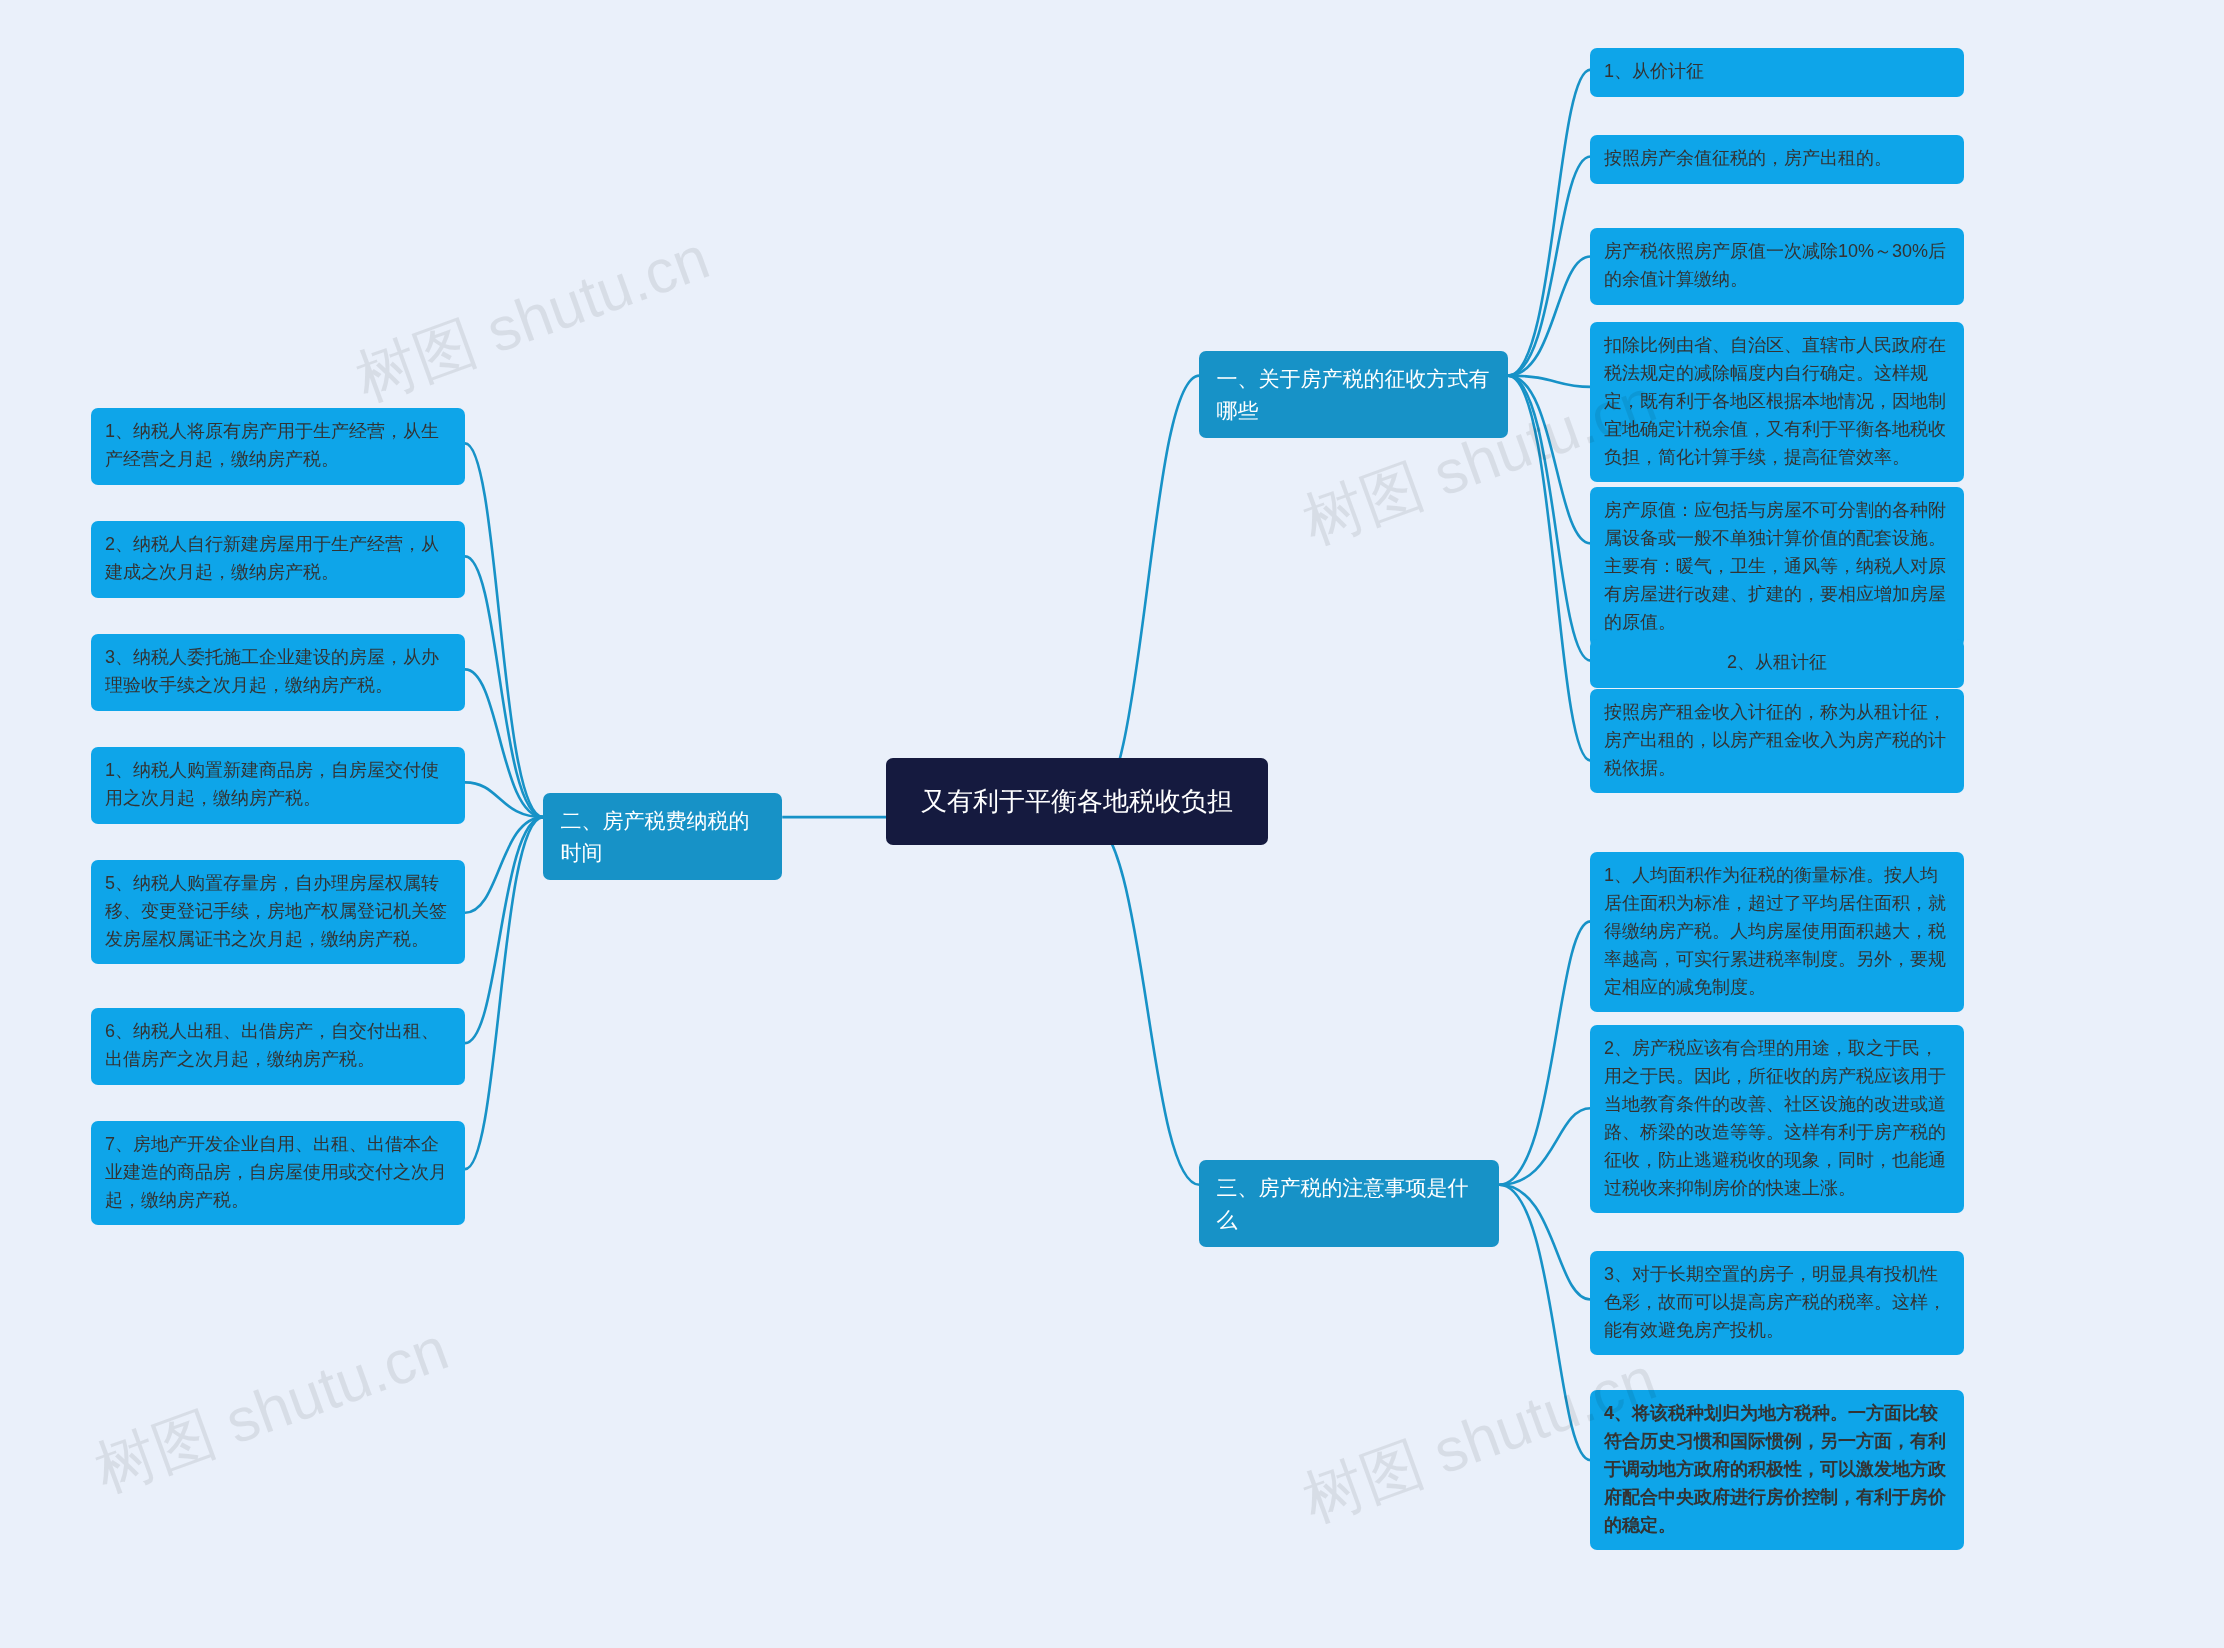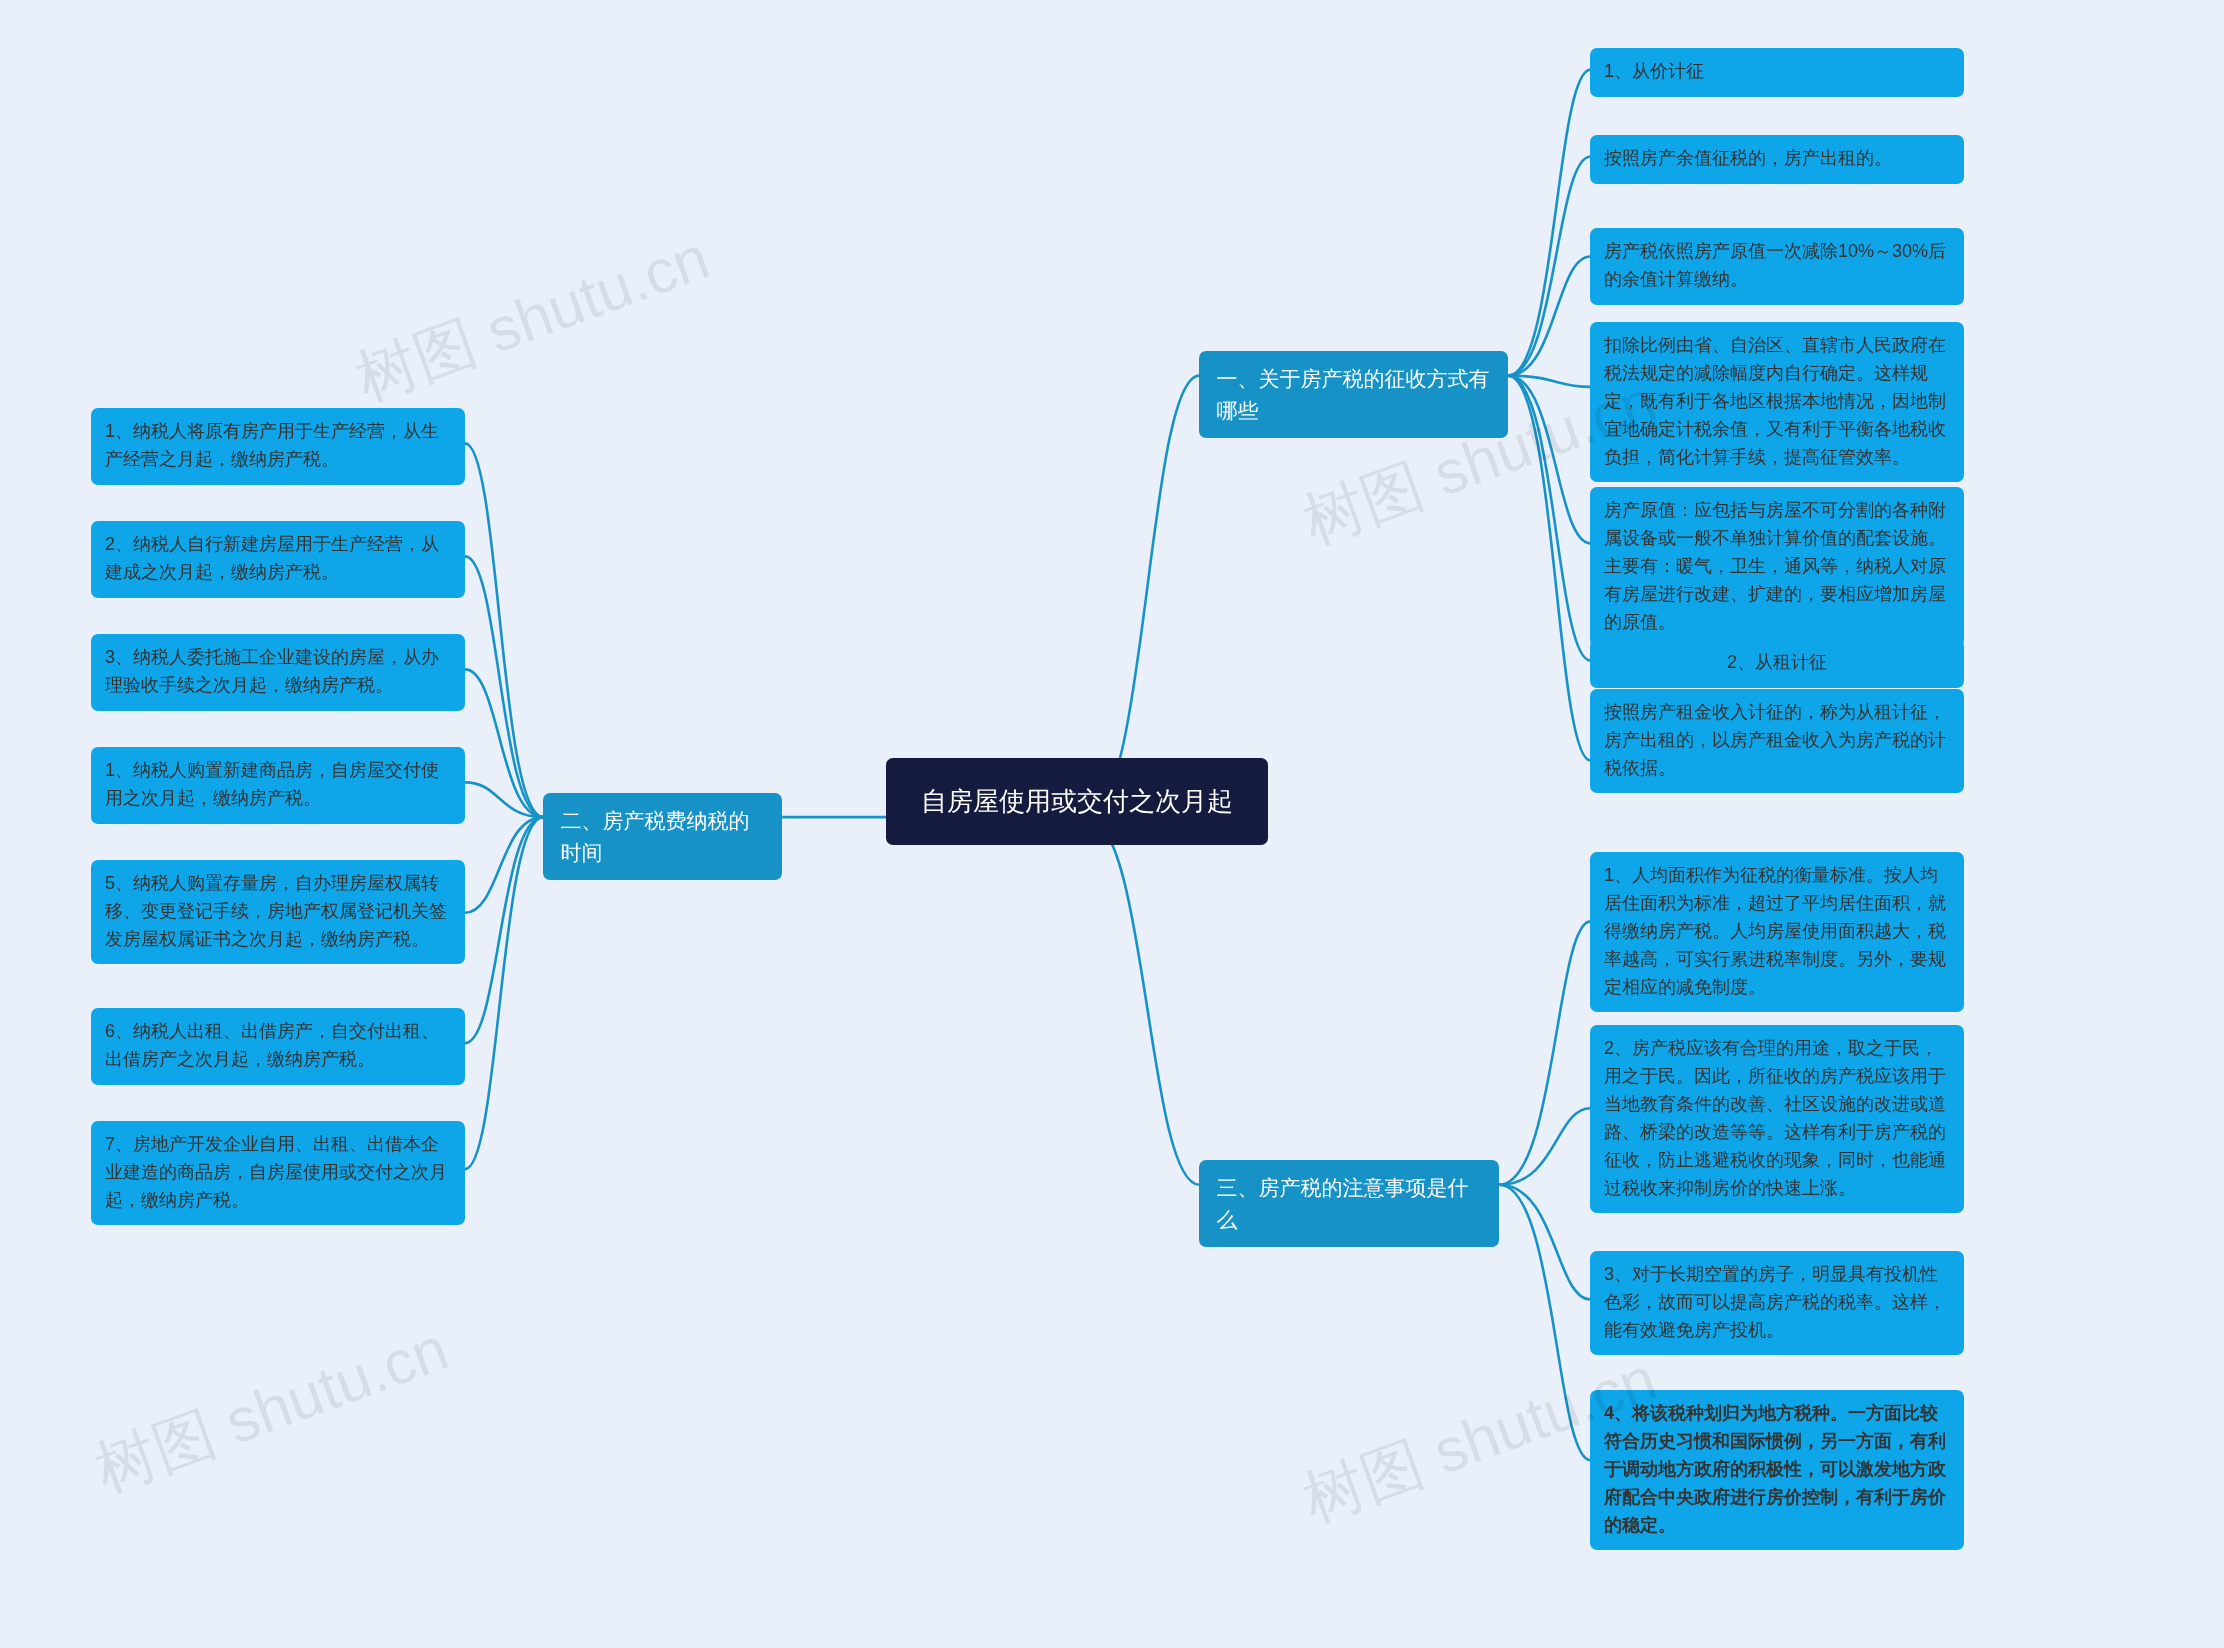--- a/index.html
+++ b/index.html
@@ -35,21 +35,21 @@
     <path d="M625 940 C575 940 575 510 535 510"></path>
     <path d="M625 940 C575 940 575 640 535 640"></path>
     <path d="M625 940 C575 940 575 770 535 770"></path>
     <path d="M625 940 C575 940 575 900 535 900"></path>
     <path d="M625 940 C575 940 575 1050 535 1050"></path>
     <path d="M625 940 C575 940 575 1200 535 1200"></path>
     <path d="M625 940 C575 940 575 1345 535 1345"></path>
   </g>
 </svg>
 
-<div class="node root" style="left:886px;top:758px;width:382px;">自房屋使用或交付之次月起</div>
+<div class="node root" style="left:886px;top:758px;width:382px;">又有利于平衡各地税收负担</div>
 
 <div class="node branch" style="left:1199px;top:351px;width:309px;">一、关于房产税的征收方式有哪些</div>
 <div class="node leaf" style="left:1590px;top:48px;width:374px;">1、从价计征</div>
 <div class="node leaf" style="left:1590px;top:135px;width:374px;">按照房产余值征税的，房产出租的。</div>
 <div class="node leaf" style="left:1590px;top:228px;width:374px;">房产税依照房产原值一次减除10%～30%后的余值计算缴纳。</div>
 <div class="node leaf" style="left:1590px;top:322px;width:374px;">扣除比例由省、自治区、直辖市人民政府在税法规定的减除幅度内自行确定。这样规定，既有利于各地区根据本地情况，因地制宜地确定计税余值，又有利于平衡各地税收负担，简化计算手续，提高征管效率。</div>
 <div class="node leaf" style="left:1590px;top:487px;width:374px;">房产原值：应包括与房屋不可分割的各种附属设备或一般不单独计算价值的配套设施。主要有：暖气，卫生，通风等，纳税人对原有房屋进行改建、扩建的，要相应增加房屋的原值。</div>
 <div class="node leaf" style="left:1590px;top:639px;width:374px;text-align:center;">2、从租计征</div>
 <div class="node leaf" style="left:1590px;top:689px;width:374px;">按照房产租金收入计征的，称为从租计征，房产出租的，以房产租金收入为房产税的计税依据。</div>
 

